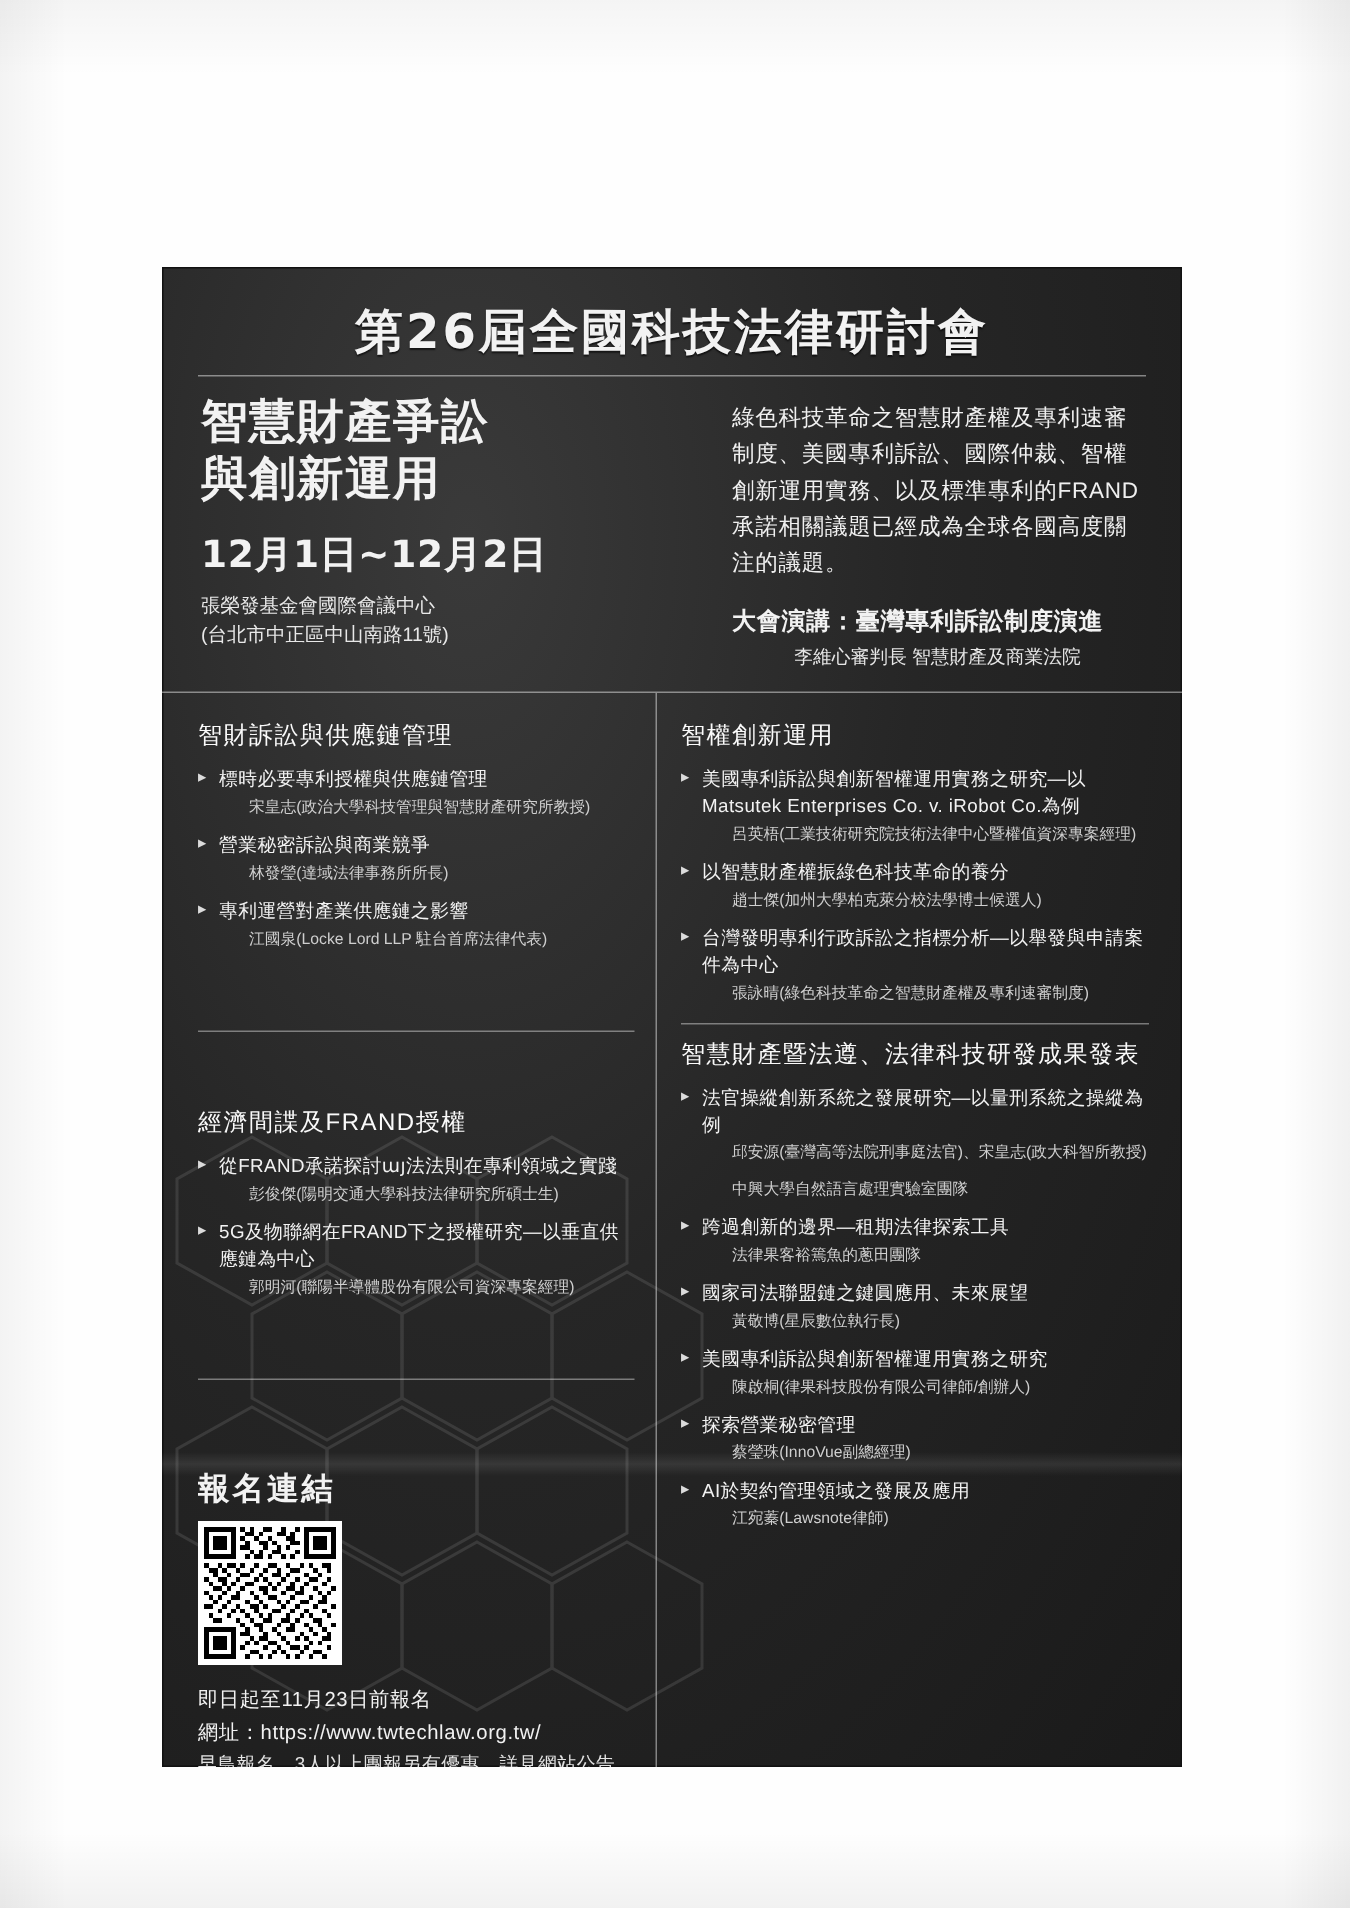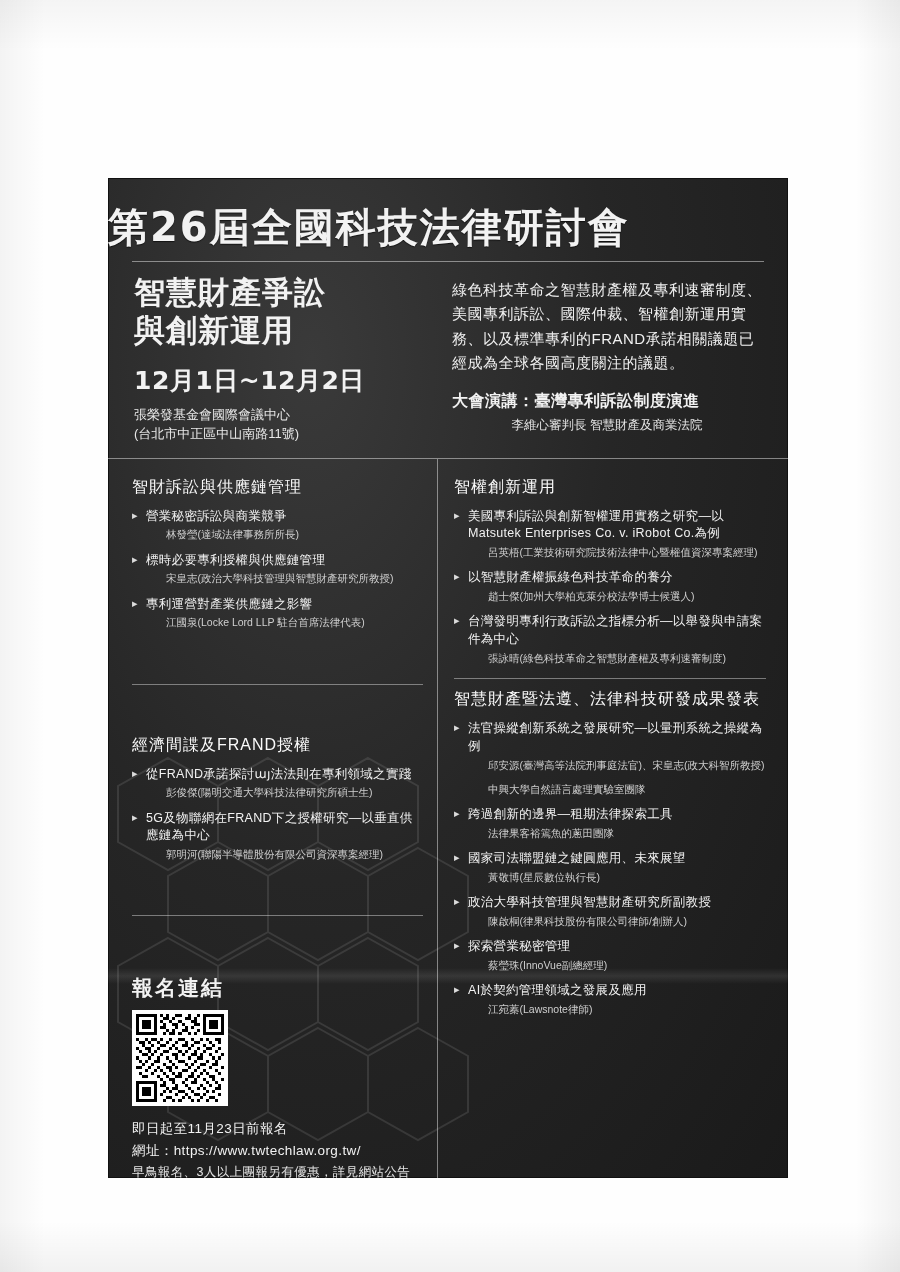--- a/index.html
+++ b/index.html
@@ -59,39 +59,39 @@
     background: linear-gradient(to bottom, rgba(255,255,255,0.00), rgba(255,255,255,0.09), rgba(255,255,255,0.00));
     pointer-events:none;
   }
 
   .pad { position: relative; z-index: 2; }
 
   
   .title-main {
     font-family: "DejaVu Sans", sans-serif;
     font-weight: bold;
-    font-size: 40px;
+    font-size: 32px;
     letter-spacing: 2px;
-    text-align: left;
+    text-align: center;
     margin: 22px 0 4px 0;
     text-shadow: 0 1px 1px rgba(0,0,0,.6);
   }
   .rule {
     height: 1px;
     background: rgba(255,255,255,0.45);
     margin: 6px 24px 0 24px;
   }
 
   .head-cols {
     display: flex;
     padding: 12px 26px 4px 26px;
     gap: 18px;
   }
   .head-left { width: 300px; }
-  .head-right { flex: 1; padding-top: 4px; }
+  .head-right { flex: 1; padding-top: 4px; margin-left: 36px; }
 
   .subtitle {
     font-family: "DejaVu Sans", sans-serif;
     font-size: 31px;
     line-height: 1.22;
     font-weight: bold;
     letter-spacing: 1px;
   }
   .dates {
     font-family: "DejaVu Sans", sans-serif;
@@ -247,26 +247,26 @@
         </div>
       </div>
 
       <div class="body-cols">
 
         <div class="col-left left-bottom-wrap">
 
           <div>
             <div class="sec-head">智財訴訟與供應鏈管理</div>
             <div class="item">
+              <div class="item-title">標時必要專利授權與供應鏈管理</div>
+              <div class="item-speaker">宋皇志(政治大學科技管理與智慧財產研究所教授)</div>
+            </div>
+            <div class="item">
               <div class="item-title">營業秘密訴訟與商業競爭</div>
               <div class="item-speaker">林發瑩(達域法律事務所所長)</div>
-            </div>
-            <div class="item">
-              <div class="item-title">標時必要專利授權與供應鏈管理</div>
-              <div class="item-speaker">宋皇志(政治大學科技管理與智慧財產研究所教授)</div>
             </div>
             <div class="item">
               <div class="item-title">專利運營對產業供應鏈之影響</div>
               <div class="item-speaker">江國泉(Locke Lord LLP 駐台首席法律代表)</div>
             </div>
           </div>
 
           <div class="sec-div"></div>
 
           <div>
@@ -537,21 +537,21 @@
             </div>
             <div class="item">
               <div class="item-title">跨過創新的邊界—租期法律探索工具</div>
               <div class="item-speaker">法律果客裕篶魚的蔥田團隊</div>
             </div>
             <div class="item">
               <div class="item-title">國家司法聯盟鏈之鍵圓應用、未來展望</div>
               <div class="item-speaker">黃敬博(星辰數位執行長)</div>
             </div>
             <div class="item">
-              <div class="item-title">政治大學科技管理與智慧財產研究所副教授</div>
+              <div class="item-title">美國專利訴訟與創新智權運用實務之研究</div>
               <div class="item-speaker">陳啟桐(律果科技股份有限公司律師/創辦人)</div>
             </div>
             <div class="item">
               <div class="item-title">探索營業秘密管理</div>
               <div class="item-speaker">蔡瑩珠(InnoVue副總經理)</div>
             </div>
             <div class="item">
               <div class="item-title">AI於契約管理領域之發展及應用</div>
               <div class="item-speaker">江宛蓁(Lawsnote律師)</div>
             </div>

